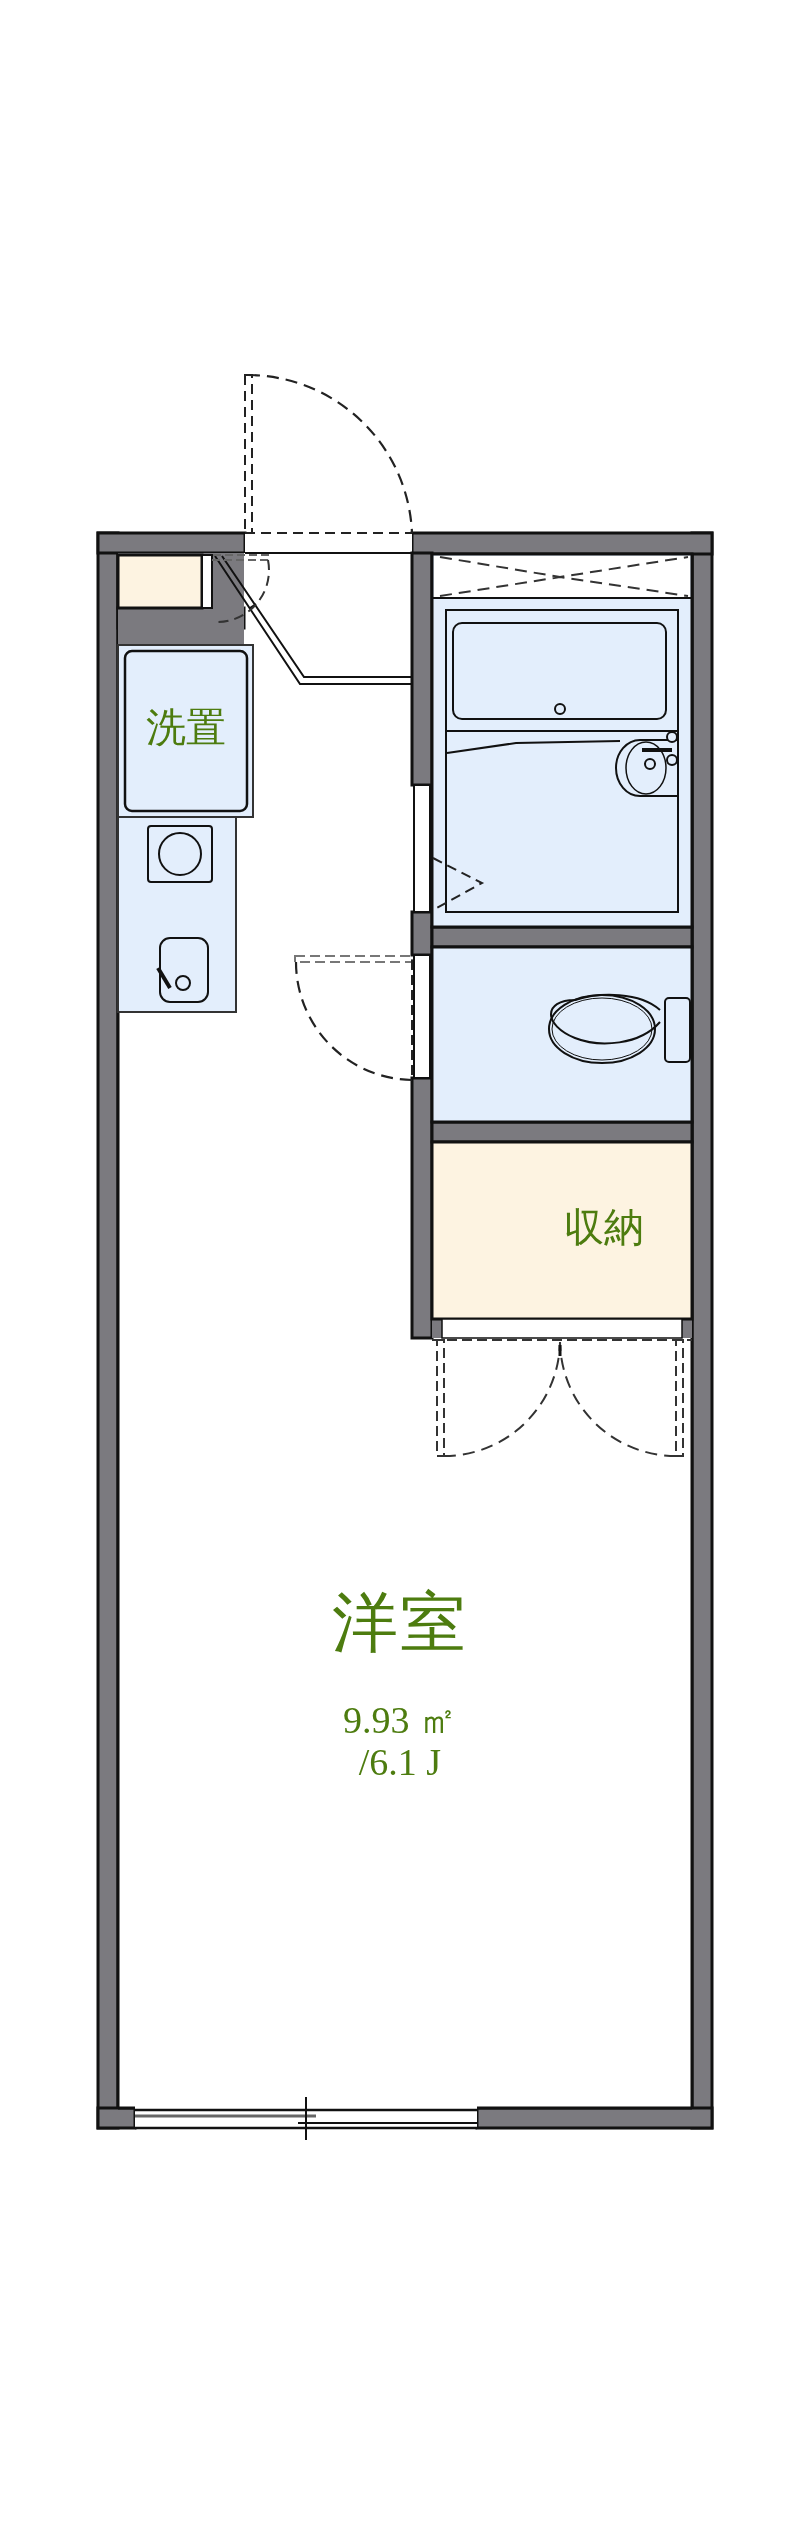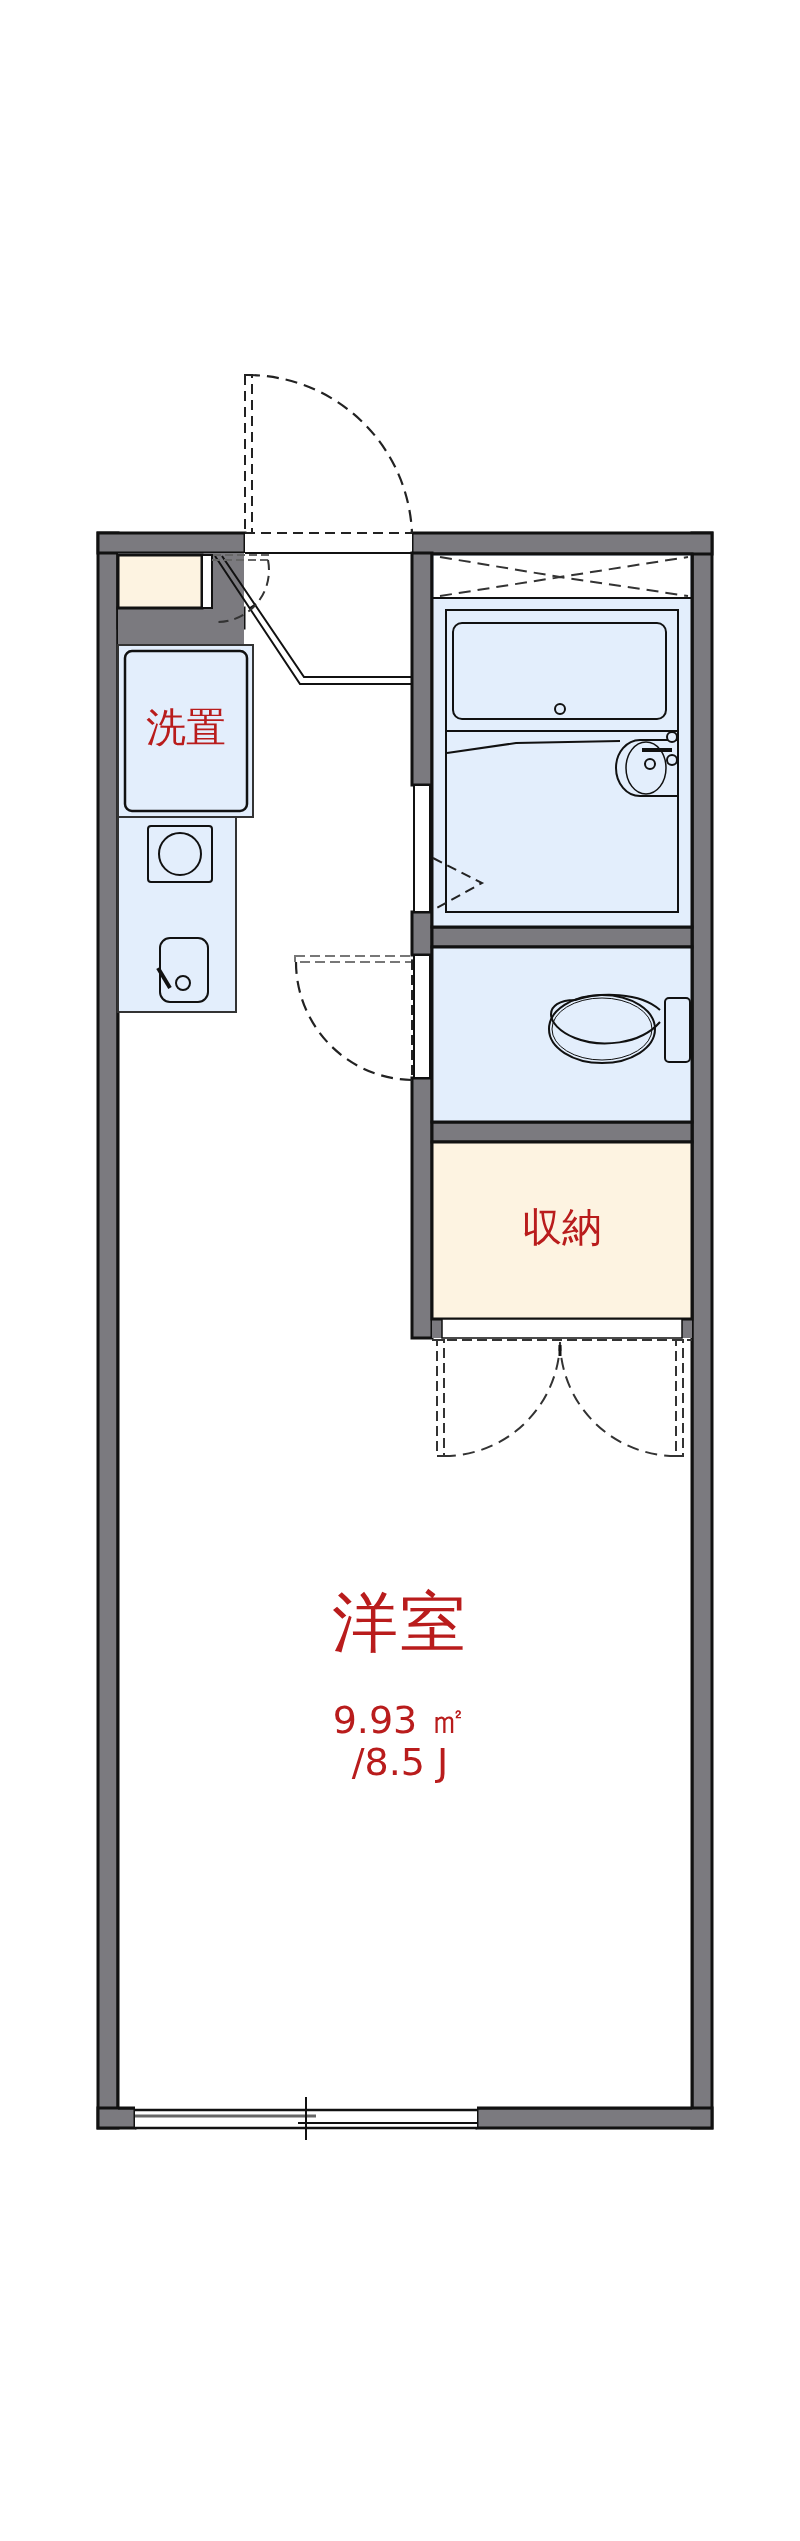--- a/index.html
+++ b/index.html
@@ -1,20 +1,20 @@
 <!DOCTYPE html>
 <html><head>
 <meta charset="utf-8">
 <style>
   html, body { margin: 0; padding: 0; background: #ffffff; }
   body { width: 800px; height: 2541px; position: relative; overflow: hidden; }
   #plan { position: absolute; left: 0; top: 0; width: 800px; height: 2541px; }
-  .label { position: absolute; font-family: "DejaVu Sans", sans-serif; color: #b91c1c; text-align: center; white-space: nowrap; }
+  .label { position: absolute; font-family: "DejaVu Sans", sans-serif; color: #4d7c0f; text-align: center; white-space: nowrap; }
   .label-room { font-size: 66px; letter-spacing: 2px; }
-  .label-area { font-size: 38px; line-height: 40px; }
+  .label-area { font-size: 38px; line-height: 40px; font-family: Liberation Serif, serif; }
   .label-small { font-size: 40px; }
 </style>
 </head>
 <body>
 
 <svg id="plan" viewBox="0 0 800 2541" xmlns="http://www.w3.org/2000/svg">
 
   <g fill="#7b7a7f" stroke="#111" stroke-width="3">
 
     <rect x="98" y="533" width="20" height="1595"></rect>
@@ -155,19 +155,19 @@
     <line x1="135" y1="2110" x2="477" y2="2110" stroke="#111" stroke-width="2.5"></line>
     <line x1="135" y1="2128" x2="477" y2="2128" stroke="#111" stroke-width="2.5"></line>
     <line x1="135" y1="2116" x2="316" y2="2116" stroke="#666" stroke-width="3"></line>
     <line x1="298" y1="2123" x2="477" y2="2123" stroke="#111" stroke-width="2"></line>
     <line x1="306" y1="2097" x2="306" y2="2140" stroke="#111" stroke-width="2"></line>
   </g>
 </svg>
 
 <div class="label label-small" style="left:128px; top:700px; width:116px;">洗置</div>
 
-<div class="label label-small" style="left:432px; top:1200px; width:260px;">収納</div>
+<div class="label label-small" style="left:432px; top:1200px; width:260px;padding-left:42px;">収納</div>
 
 <div class="label label-room" style="left:260px; top:1578px; width:280px;">洋室</div>
 
 <div class="label label-area" style="left:260px; top:1700px; width:280px;">9.93 ㎡</div>
 
-<div class="label label-area" style="left:260px; top:1742px; width:280px;">/8.5 J</div>
+<div class="label label-area" style="left:260px; top:1742px; width:280px;">/6.1 J</div>
 
 </body></html>

